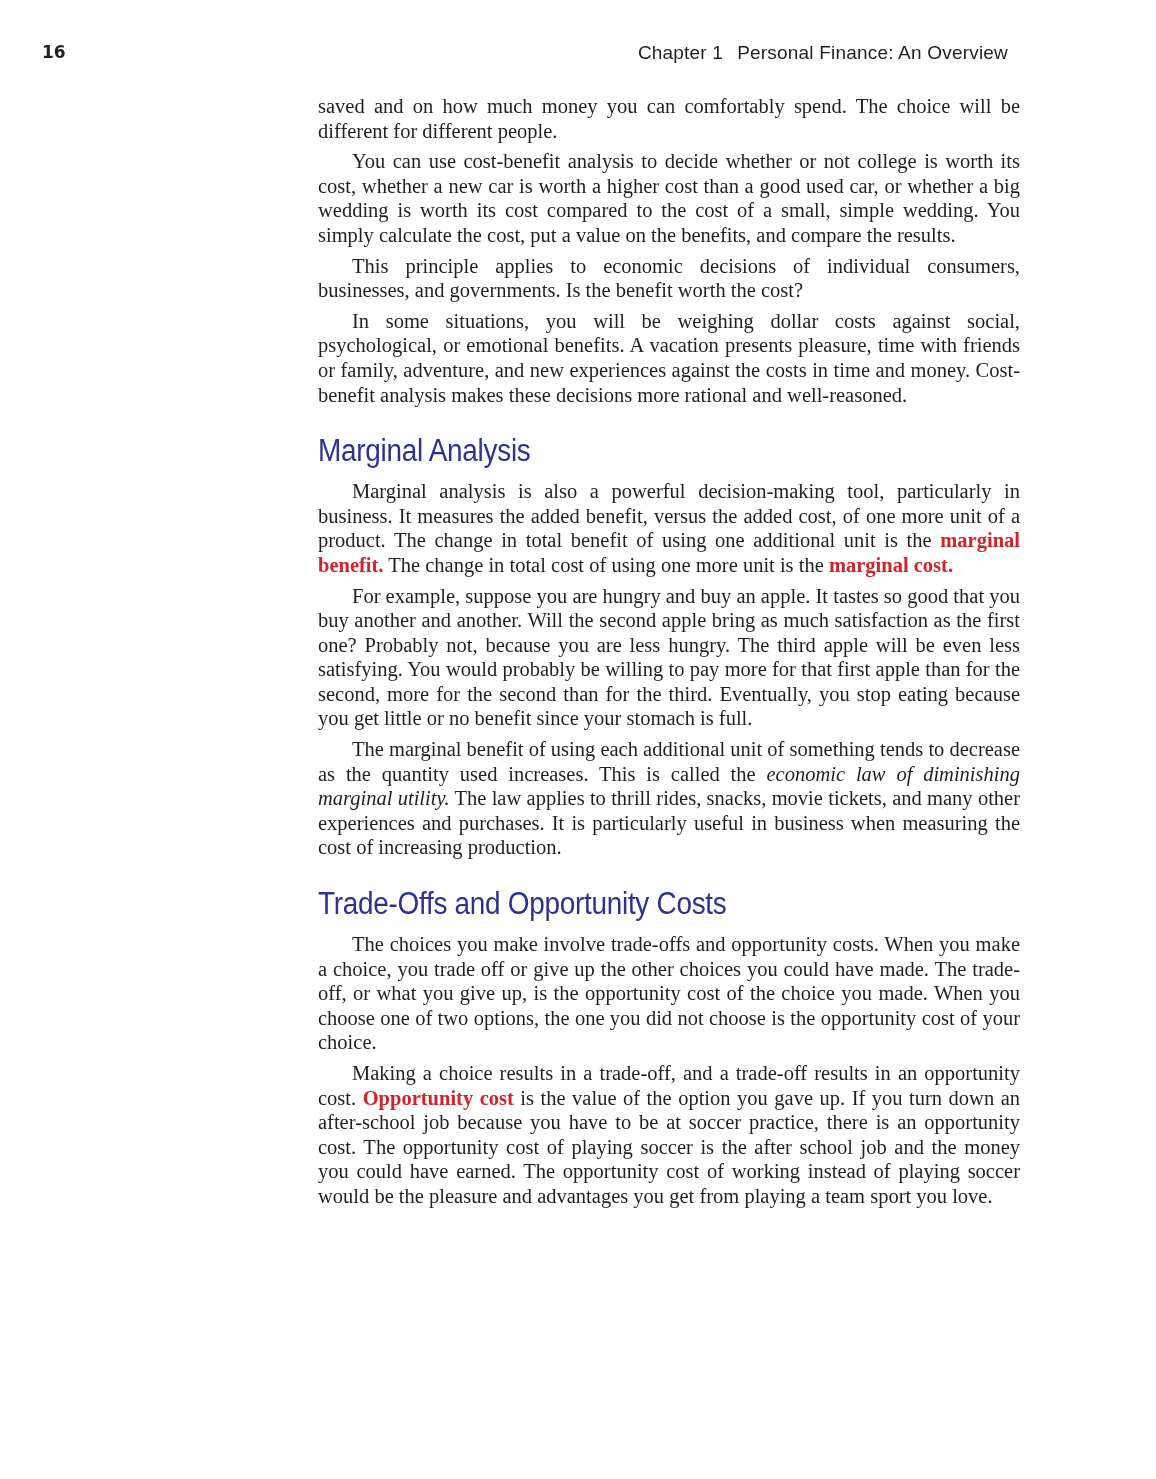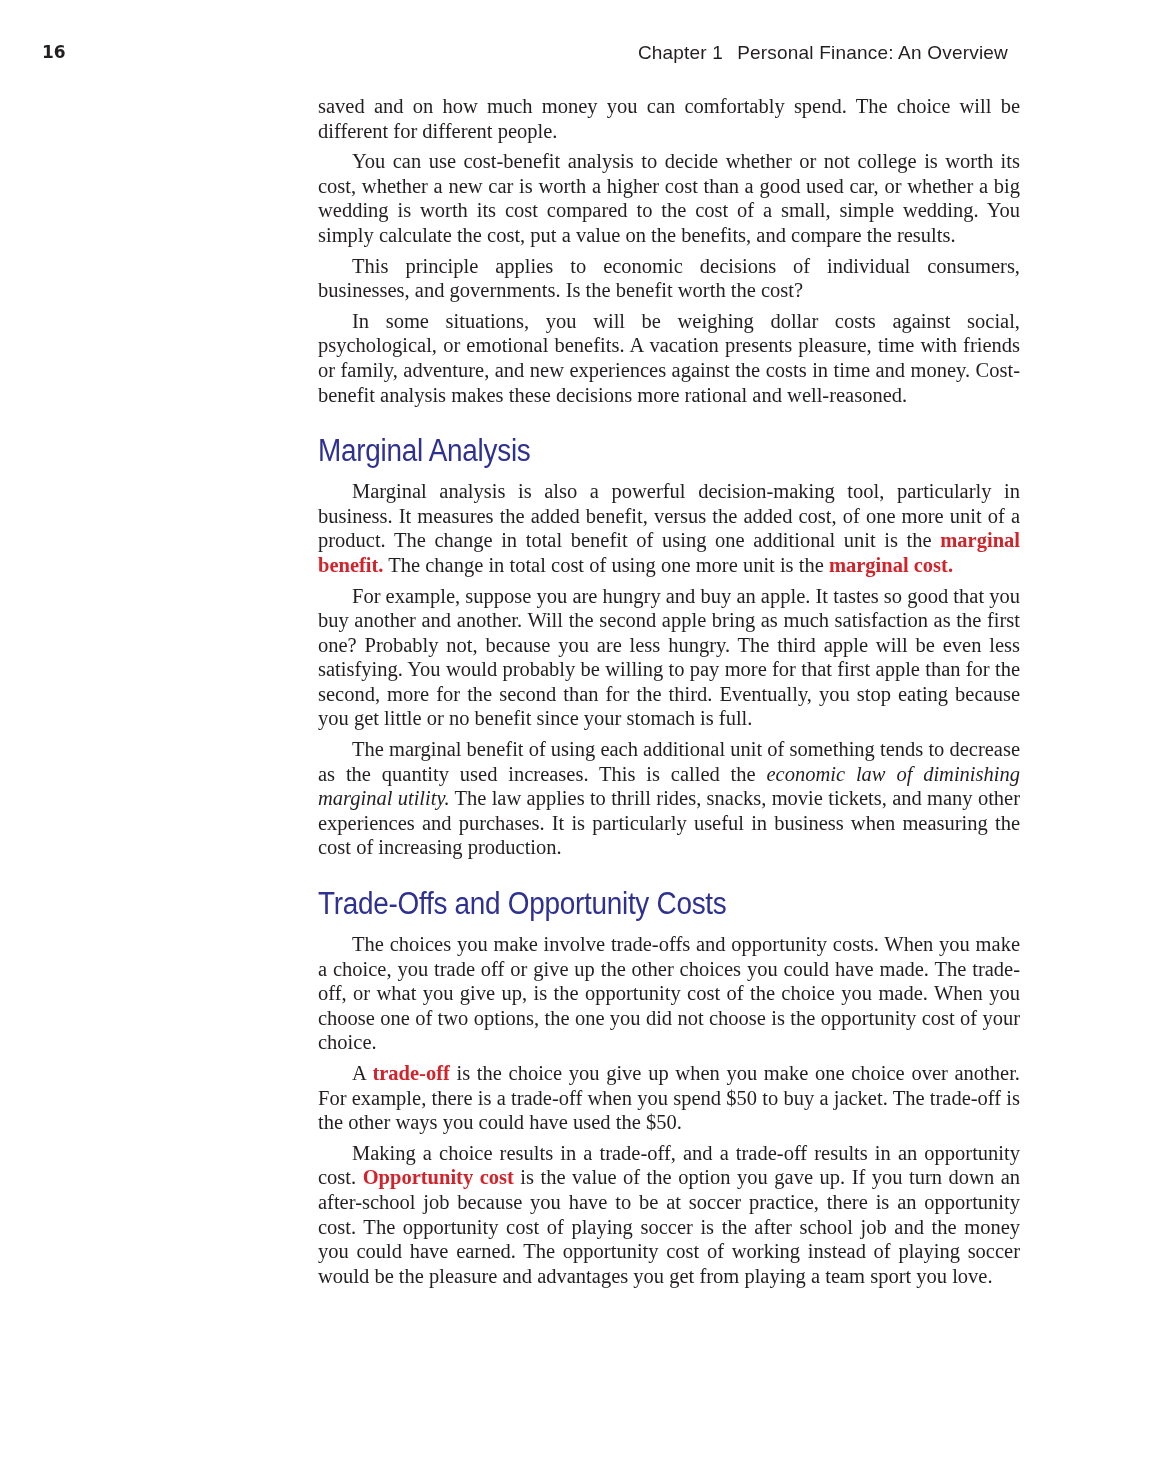--- a/index.html
+++ b/index.html
@@ -40,15 +40,14 @@
   <p>This principle applies to economic decisions of individual consumers, businesses, and governments. Is the benefit worth the cost?</p>
   <p>In some situations, you will be weighing dollar costs against social, psychological, or emotional benefits. A vacation presents pleasure, time with friends or family, adventure, and new experiences against the costs in time and money. Cost-benefit analysis makes these decisions more rational and well-reasoned.</p>
 
   <h2>Marginal Analysis</h2>
   <p><span>Marginal analysis is also a powerful decision-making tool, particularly in business. It measures the added benefit, versus the added cost, of one more unit of a product. The change in total benefit of using one additional unit is the </span><span class="term">marginal benefit.</span><span> The change in total cost of using one more unit is the </span><span class="term">marginal cost.</span></p>
   <p>For example, suppose you are hungry and buy an apple. It tastes so good that you buy another and another. Will the second apple bring as much satisfaction as the first one? Probably not, because you are less hungry. The third apple will be even less satisfying. You would probably be willing to pay more for that first apple than for the second, more for the second than for the third. Eventually, you stop eating because you get little or no benefit since your stomach is full.</p>
   <p><span>The marginal benefit of using each additional unit of something tends to decrease as the quantity used increases. This is called the </span><span class="em">economic law of diminishing marginal utility.</span><span> The law applies to thrill rides, snacks, movie tickets, and many other experiences and purchases. It is particularly useful in business when measuring the cost of increasing production.</span></p>
 
   <h2>Trade-Offs and Opportunity Costs</h2>
   <p>The choices you make involve trade-offs and opportunity costs. When you make a choice, you trade off or give up the other choices you could have made. The trade-off, or what you give up, is the opportunity cost of the choice you made. When you choose one of two options, the one you did not choose is the opportunity cost of your choice.</p>
-  <p><span>A </span><span class="term">trade-off</span><span> is the choice you give up when you make one choice over another. For example, there is a trade-off when you spend $50 to buy a jacket. The trade-off is the other ways you could have used the $50.</span></p>
   <p><span>Making a choice results in a trade-off, and a trade-off results in an opportunity cost. </span><span class="term">Opportunity cost</span><span> is the value of the option you gave up. If you turn down an after-school job because you have to be at soccer practice, there is an opportunity cost. The opportunity cost of playing soccer is the after school job and the money you could have earned. The opportunity cost of working instead of playing soccer would be the pleasure and advantages you get from playing a team sport you love.</span></p>
 </div>
 
 </body></html>

